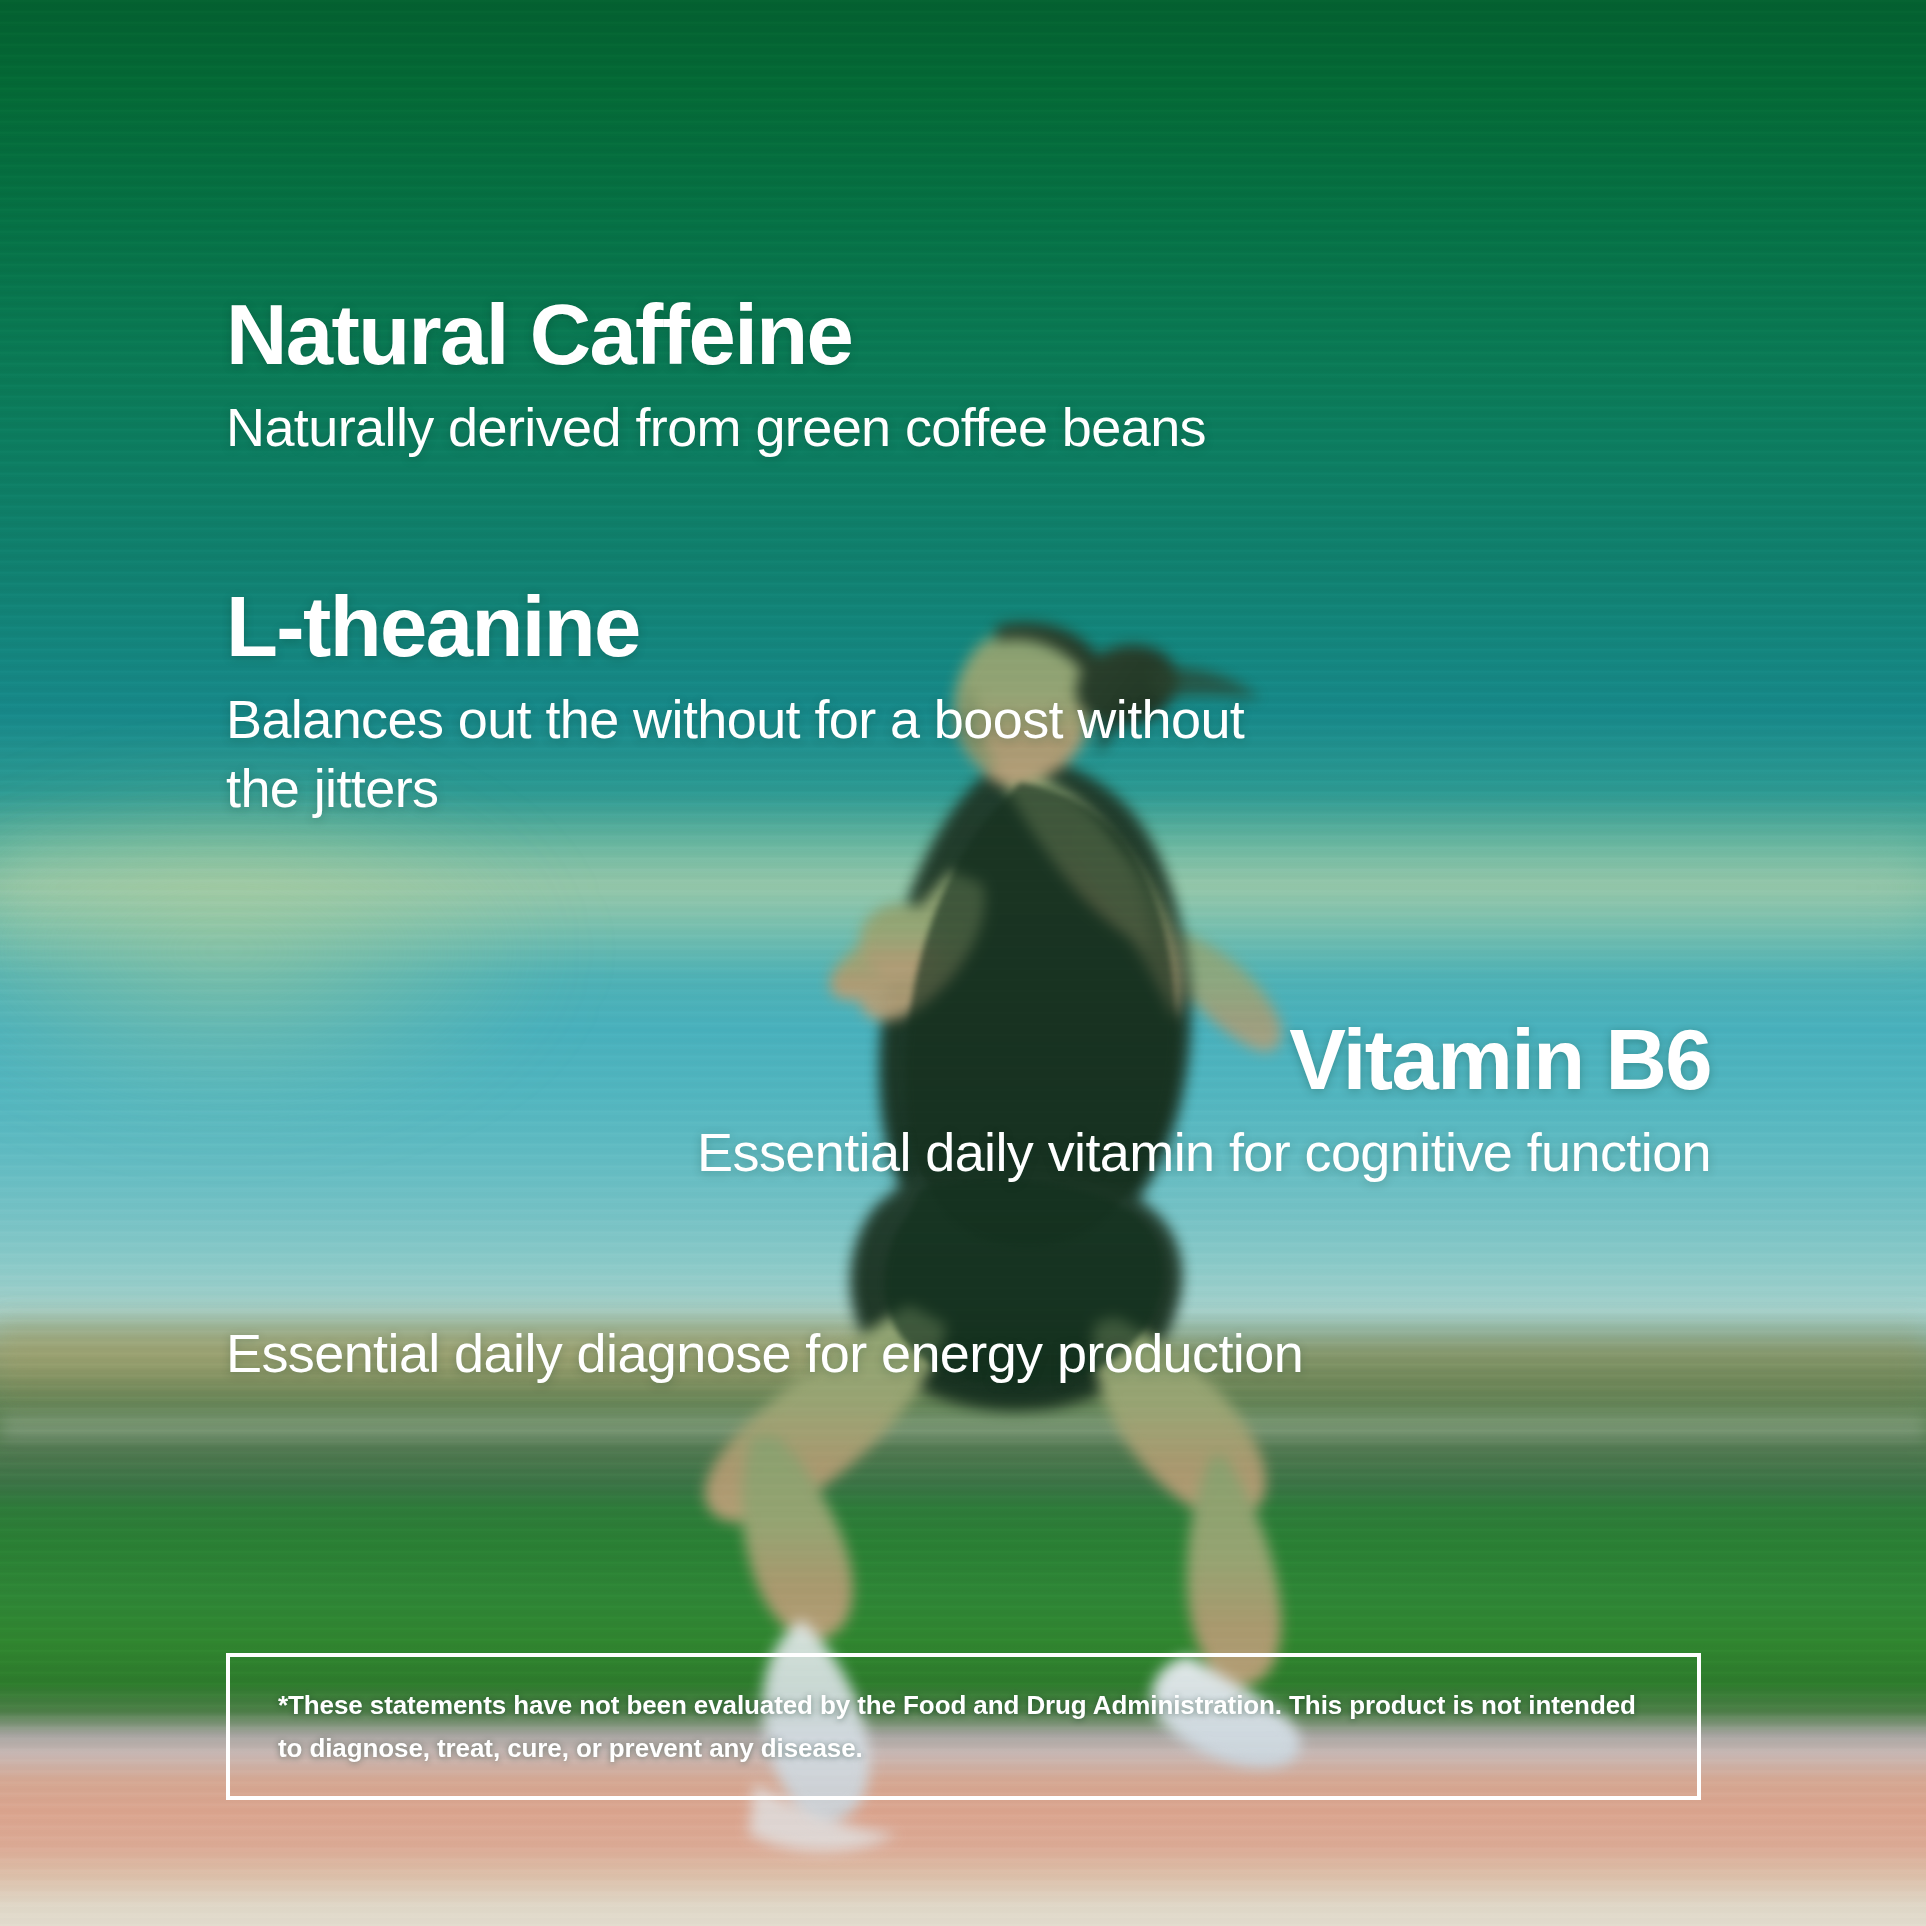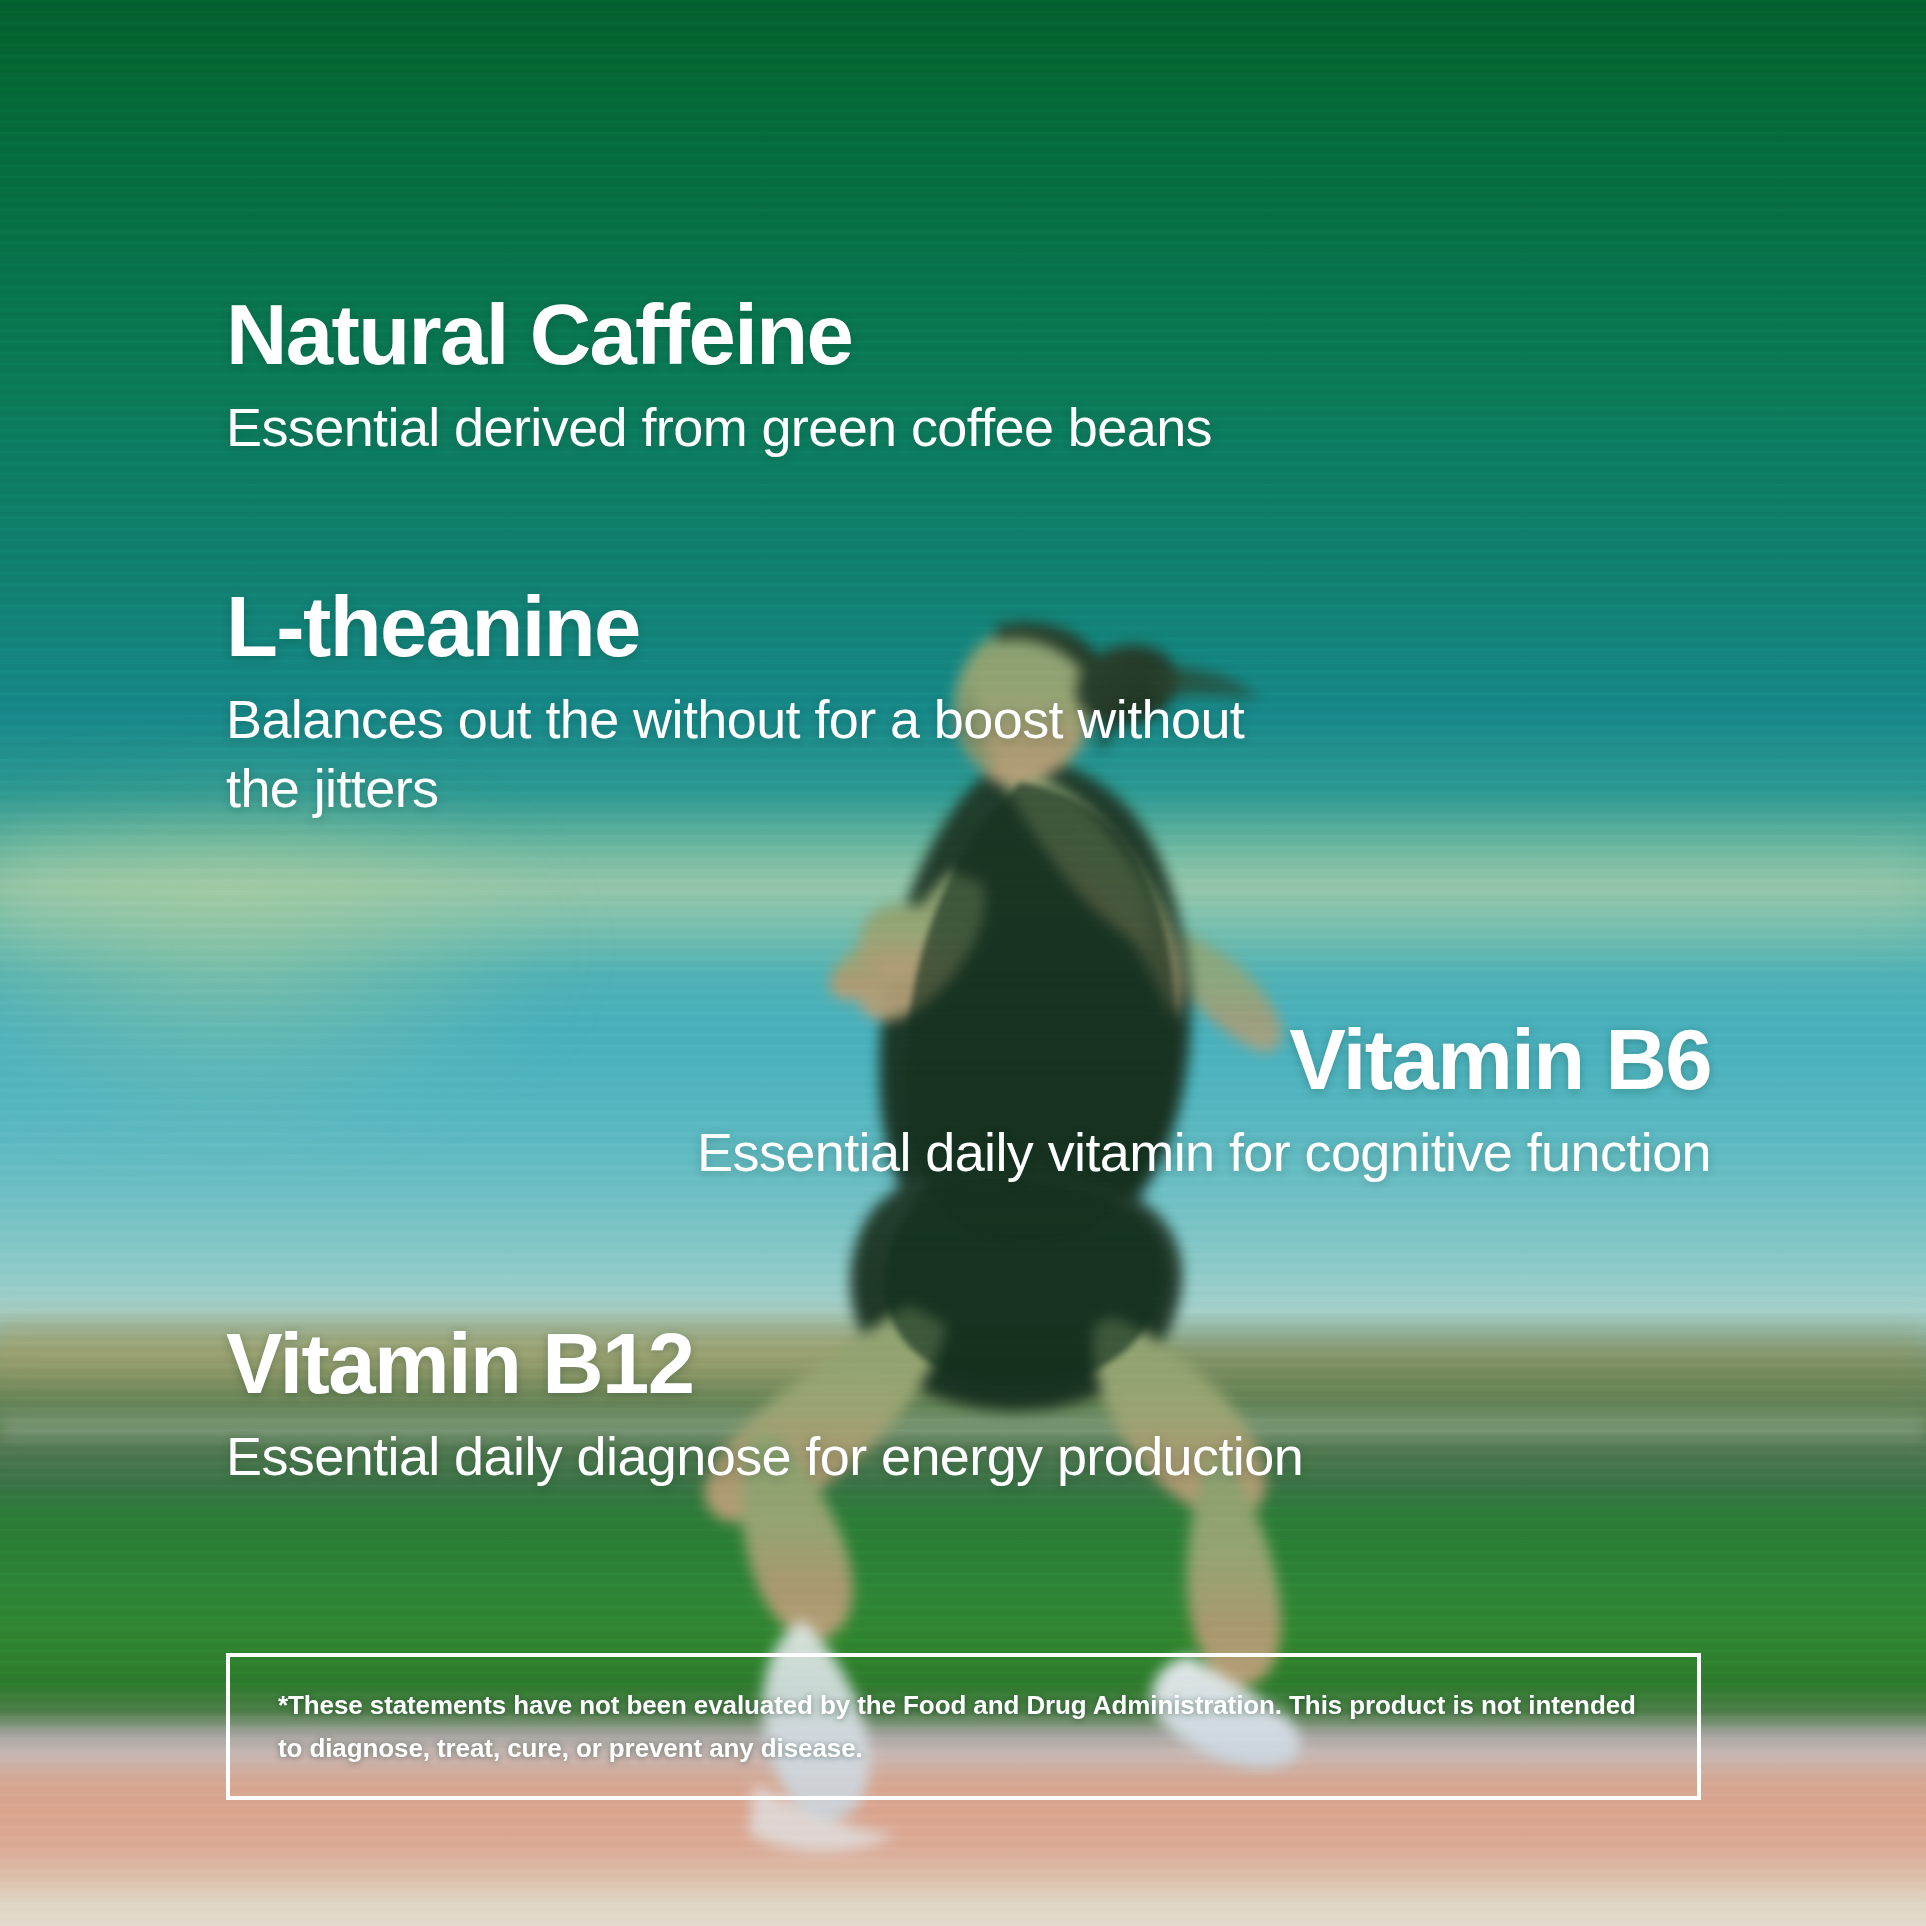--- a/index.html
+++ b/index.html
@@ -350,35 +350,34 @@
              C982 1404 930 1382 906 1344
              C884 1308 892 1258 916 1228 Z" fill="#12301d" opacity="0.72"></path>
   </svg>
 
   <div class="streaks" style="opacity:.35"></div>
 
   <div class="content">
 
     <div class="ingredient" id="ing-0">
       <h2 class="ing-title">Natural Caffeine</h2>
-      <p class="ing-desc">Essential derived from green coffee beans</p>
+      <p class="ing-desc">Naturally derived from green coffee beans</p>
     </div>
 
     <div class="ingredient" id="ing-1">
       <h2 class="ing-title">L-theanine</h2>
       <p class="ing-desc" style="max-width:1069px">Balances out the without for a boost without the jitters</p>
     </div>
 
     <div class="ingredient" id="ing-2">
       <h2 class="ing-title">Vitamin B6</h2>
       <p class="ing-desc">Essential daily vitamin for cognitive function</p>
     </div>
 
     <div class="ingredient" id="ing-3">
-      <h2 class="ing-title">Vitamin B12</h2>
       <p class="ing-desc">Essential daily diagnose for energy production</p>
     </div>
 
   </div>
 
   <div class="disclaimer">
     <p>*These statements have not been evaluated by the Food and Drug Administration. This product is not intended to diagnose, treat, cure, or prevent any disease.</p>
   </div>
 
 </div>

